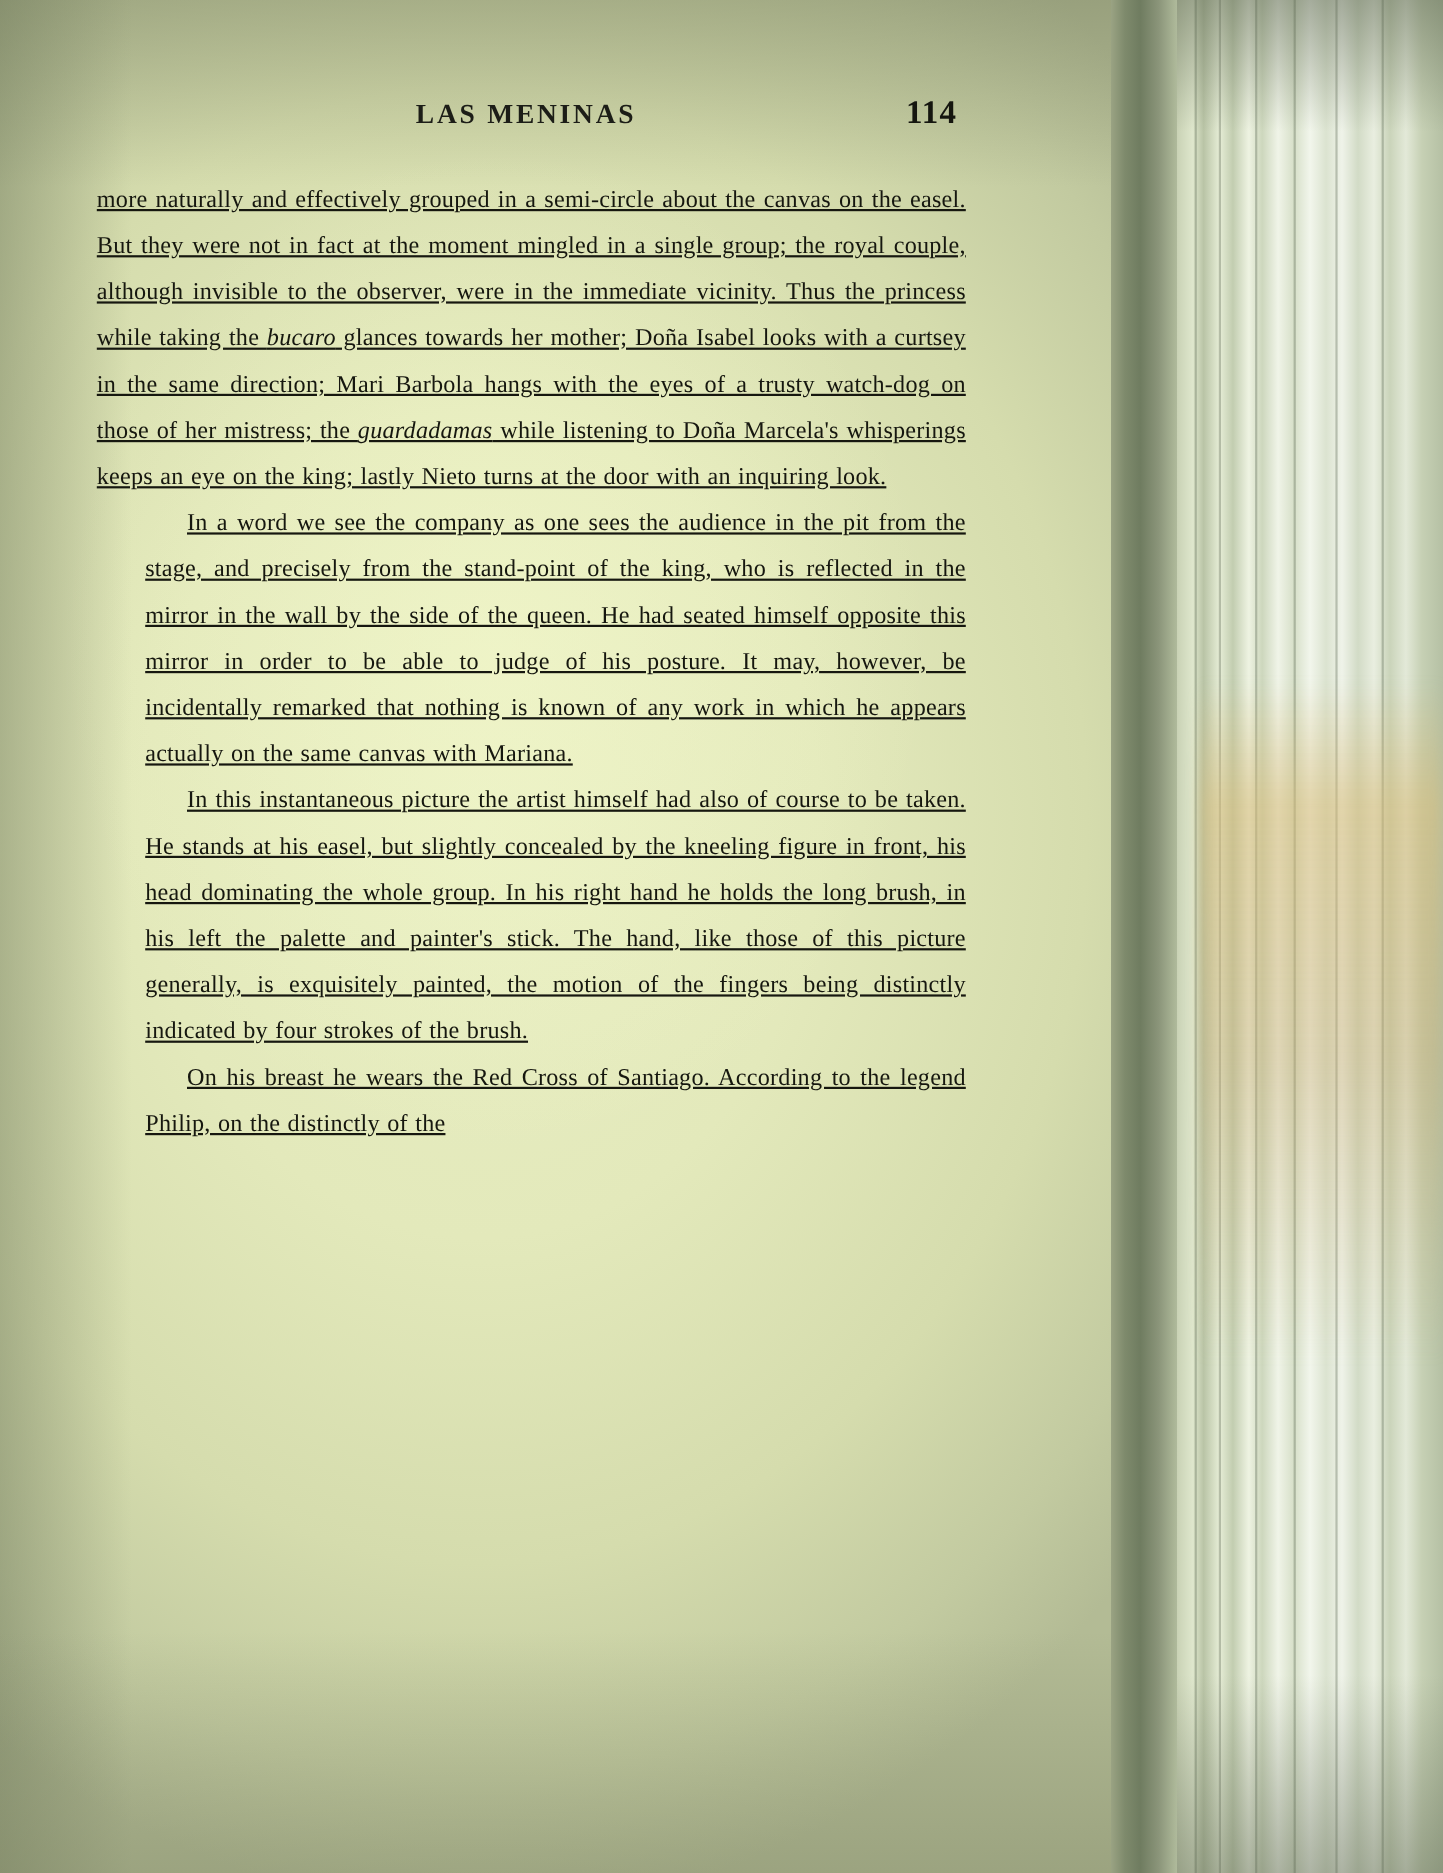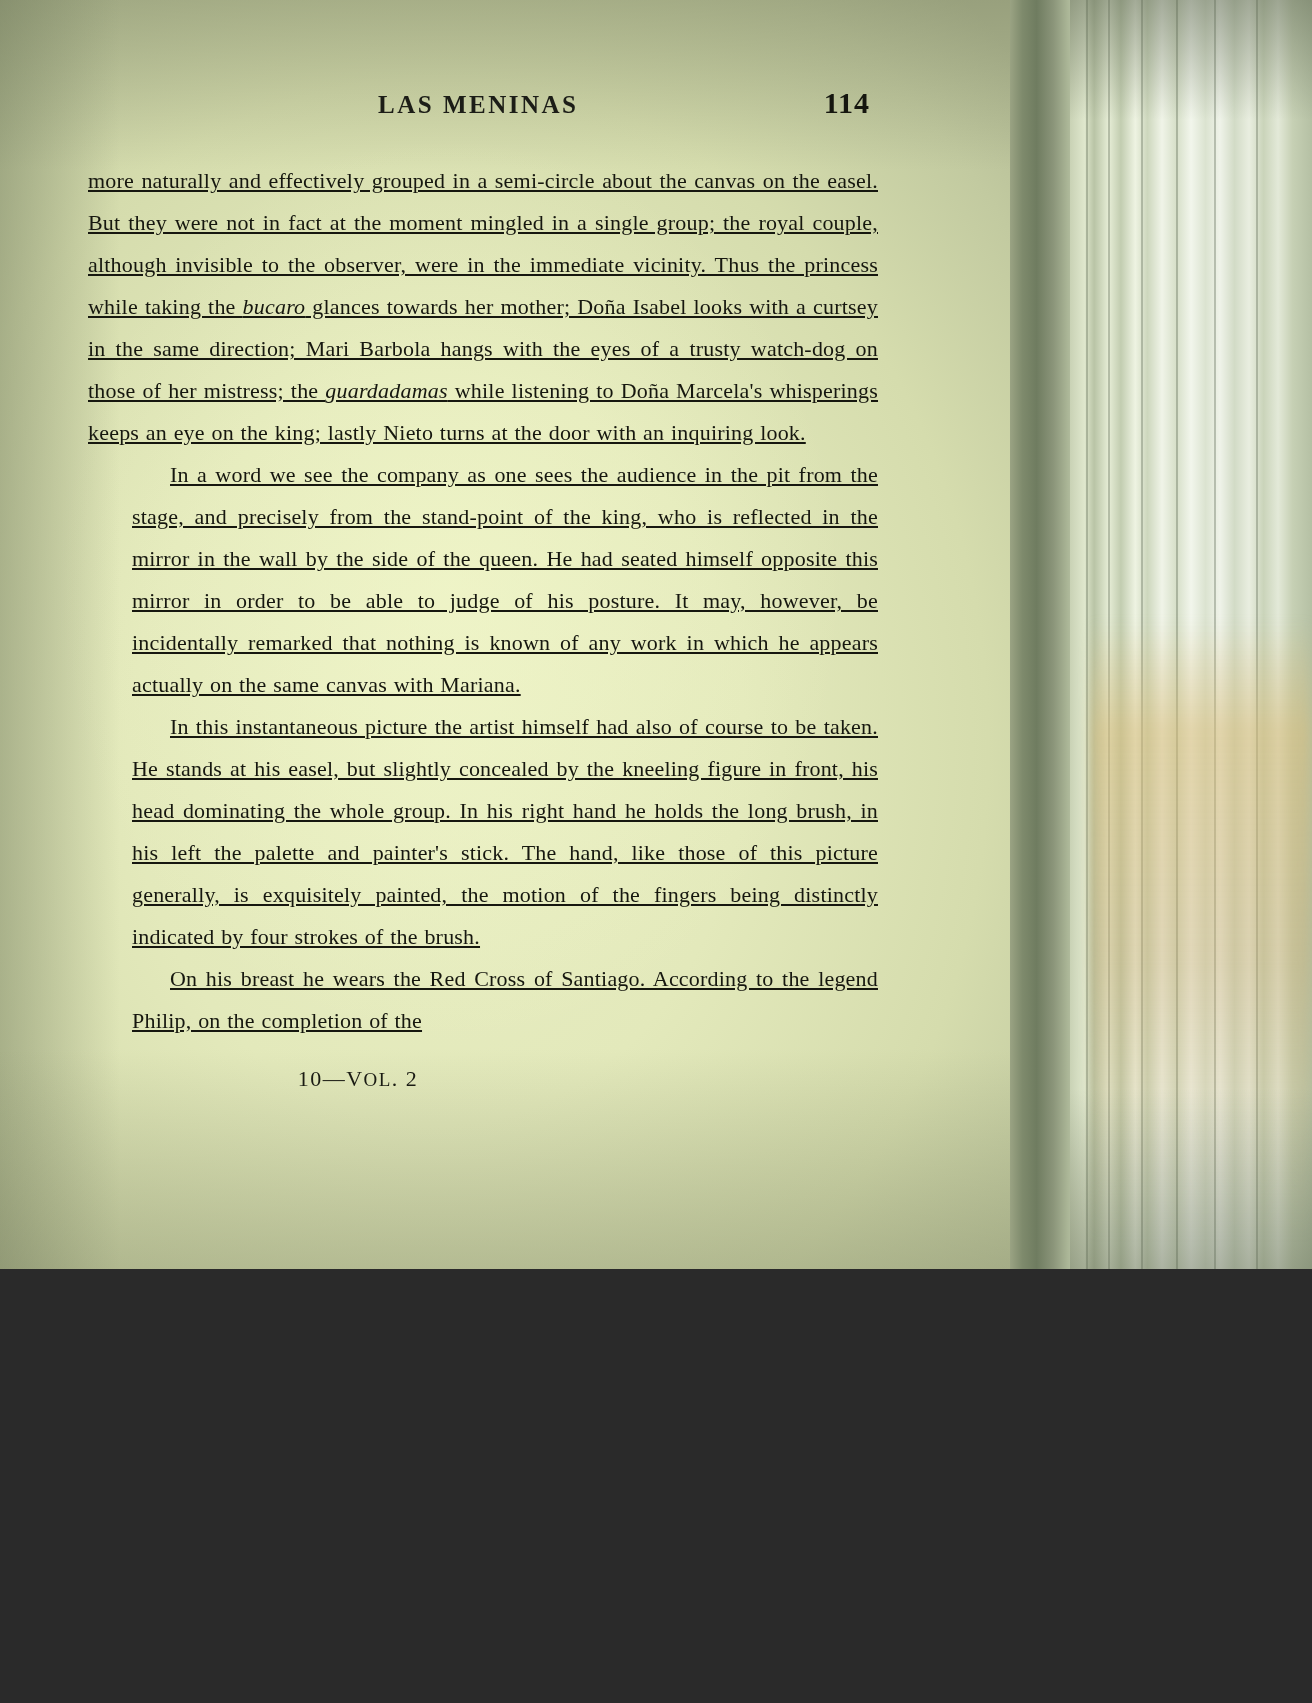--- a/index.html
+++ b/index.html
@@ -3,21 +3,21 @@
 <meta charset="utf-8">
 <style>
   html, body {
     margin: 0;
     padding: 0;
     background: #2a2a2a;
   }
   .page {
     position: relative;
     width: 1312px;
-    height: 1269px;
+    height: 1703px;
     overflow: hidden;
     background: #e5e5e5;
     font-family: "Liberation Serif", serif;
   }
 
   
   .paper {
     position: absolute;
     left: 0; top: 0;
     width: 1040px;
@@ -179,21 +179,18 @@
 
     <div class="header-row">
       <div class="running-head">LAS MENINAS</div>
       <div class="page-number">114</div>
     </div>
 
     <div id="body-text">
         <p class="para"><span>more naturally and effectively grouped in a semi-circle about the canvas on the easel.   But they were not in fact at the moment mingled in a single group; the royal couple, although invisible to the observer, were in the immediate vicinity.   Thus the princess while taking the </span><span class="ital">bucaro</span><span> glances towards her mother; Doña Isabel looks with a curtsey in the same direction; Mari Barbola hangs with the eyes of a trusty watch-dog on those of her mistress; the </span><span class="ital">guardadamas</span><span> while listening to Doña Marcela's whisperings keeps an eye on the king; lastly Nieto turns at the door with an inquiring look.</span></p>
         <p class="para indent"><span>In a word we see the company as one sees the audience in the pit from the stage, and precisely from the stand-point of the king, who is reflected in the mirror in the wall by the side of the queen.   He had seated himself opposite this mirror in order to be able to judge of his posture.   It may, however, be incidentally remarked that nothing is known of any work in which he appears actually on the same canvas with Mariana.</span></p>
         <p class="para indent"><span>In this instantaneous picture the artist himself had also of course to be taken.   He stands at his easel, but slightly concealed by the kneeling figure in front, his head dominating the whole group.   In his right hand he holds the long brush, in his left the palette and painter's stick.   The hand, like those of this picture generally, is exquisitely painted, the motion of the fingers being distinctly indicated by four strokes of the brush.</span></p>
-        <p class="para indent soft"><span>On his breast he wears the Red Cross of Santiago. According to the legend Philip, on the completion of the</span></p>
+        <p class="para indent soft"><span>On his breast he wears the Red Cross of Santiago. According to the legend Philip, on the distinctly of the</span></p>
       </div>
 
-    <div class="colophon">
-      <span>10—V</span><span class="sc">OL</span><span>. 2</span>
-    </div>
 
   </div>
 </div>
 
 </body></html>

